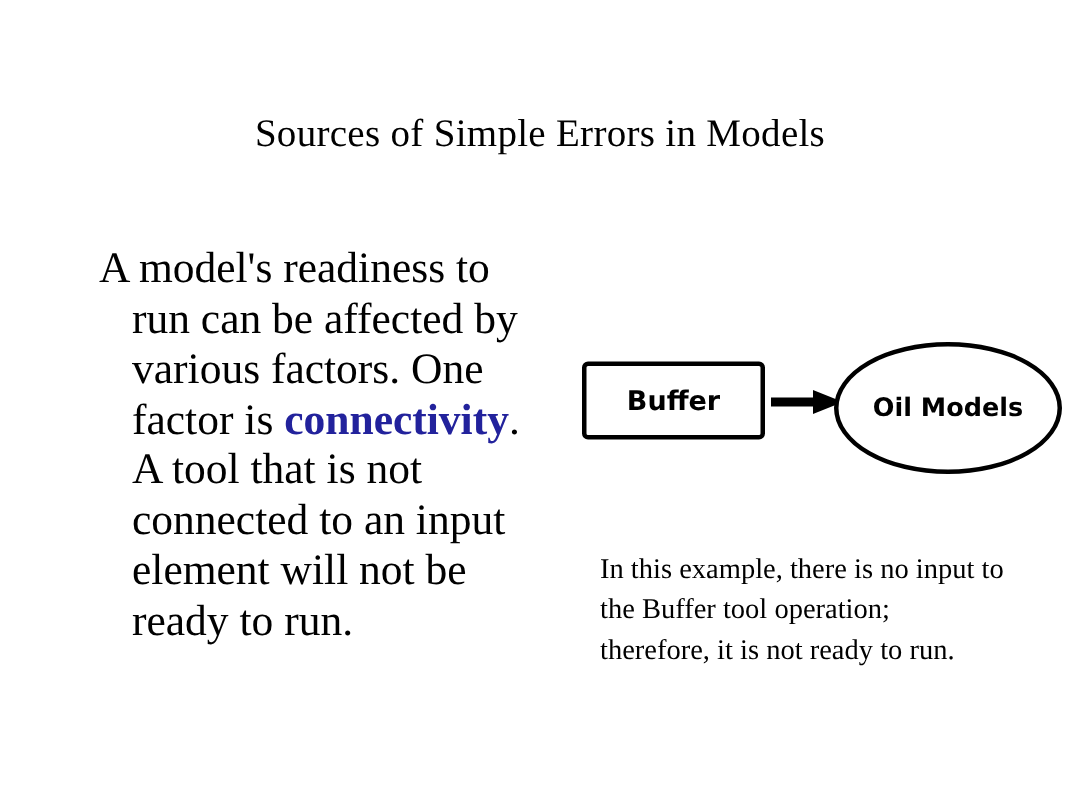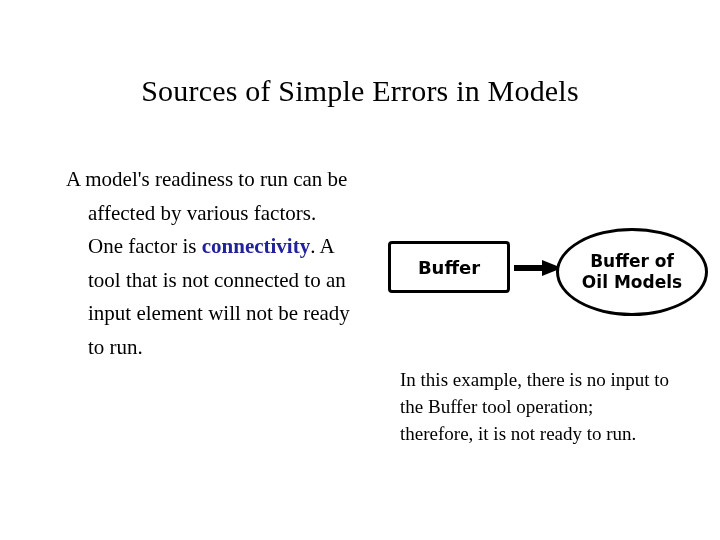--- a/index.html
+++ b/index.html
@@ -18,31 +18,31 @@
     width: 720px;
     height: 540px;
   }
   .slide-title {
     position: absolute;
     top: 74px;
     left: 0;
     width: 720px;
     text-align: center;
     font-family: "Liberation Serif", serif;
-    font-size: 30px;
+    font-size: 26px;
     color: #000000;
     letter-spacing: 0.2px;
   }
   .body-text {
     position: absolute;
     top: 163px;
     left: 66px;
     width: 290px;
     font-family: "Liberation Serif", serif;
-    font-size: 21px;
+    font-size: 29px;
     line-height: 33.5px;
     color: #000000;
     text-indent: 0;
   }
   .body-text .para {
     padding-left: 22px;
     text-indent: -22px;
   }
   .highlight {
     color: #22229c;
@@ -128,20 +128,19 @@
     <div class="buffer-box">
       <span>Buffer</span>
     </div>
     <div class="arrow">
       <svg width="48" height="16" viewBox="0 0 48 16" xmlns="http://www.w3.org/2000/svg">
         <rect x="0" y="5" width="32" height="6" fill="#000000"></rect>
         <polygon points="28,0 48,8 28,16" fill="#000000"></polygon>
       </svg>
     </div>
     <div class="oval">
-      <span>Buffer of</span>
       <span>Oil Models</span>
     </div>
   </div>
 
   <div class="caption">In this example, there is no input to the Buffer tool operation; therefore, it is not ready to run.</div>
 
 </div>
 
 </body></html>

